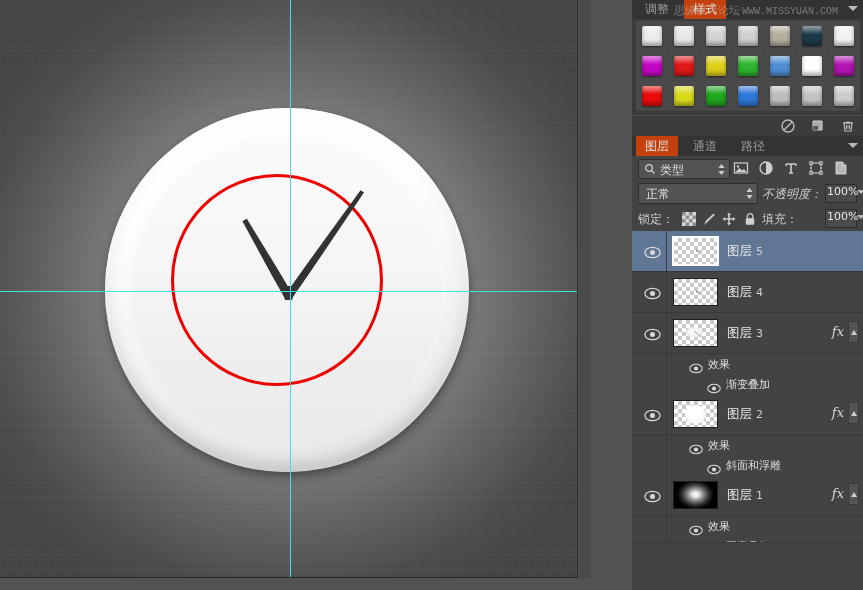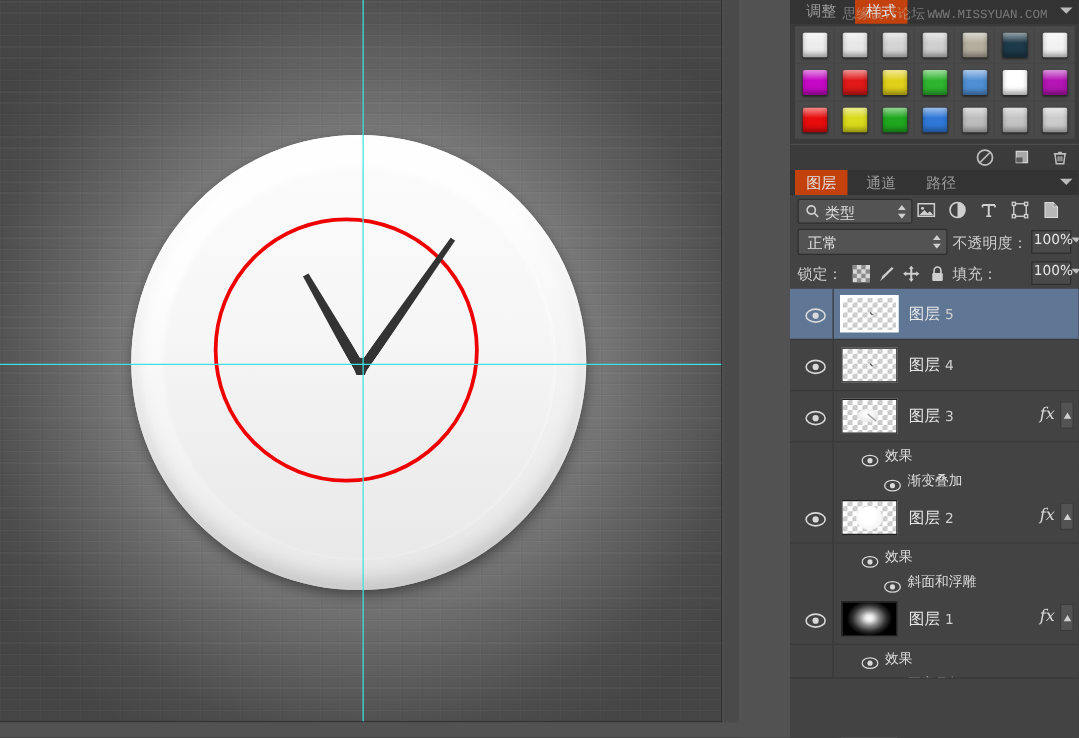--- a/index.html
+++ b/index.html
@@ -90,21 +90,21 @@
     border:1px solid #2e2e2e;border-radius:2px;}
   #filter-search-icon{position:absolute;left:5px;top:3px;width:12px;height:12px;}
   #filter-label{position:absolute;left:21px;top:2px;font-size:12px;color:#dcdcdc;}
   .updown{position:absolute;right:4px;top:4px;width:7px;height:11px;}
   .filt-ico{position:absolute;top:4px;width:16px;height:16px;}
   
   #blend-row{position:absolute;left:0;top:45px;width:231px;height:24px;}
   #blend-select{position:absolute;left:6px;top:2px;width:118px;height:19px;background:#535353;
     border:1px solid #2e2e2e;border-radius:2px;text-align:center;}
   #blend-label{position:absolute;left:7px;top:2px;font-size:12px;color:#e0e0e0;}
-  #opacity-label{position:absolute;left:130px;top:5px;font-size:12px;color:#cfcfcf;white-space:nowrap;}
+  #opacity-label{position:absolute;left:130px;top:5px;font-size:12px;color:#cfcfcf;white-space:nowrap;font-style:italic;}
   #opacity-field{position:absolute;left:193px;top:3px;width:30px;height:17px;background:#4a4a4a;
     border:1px solid #2e2e2e;}
   #opacity-value{position:absolute;left:195px;top:4px;width:28px;text-align:center;font-size:11px;color:#e6e6e6;}
   #opacity-arrow{position:absolute;left:225px;top:9px;width:0;height:0;
     border-left:4px solid transparent;border-right:4px solid transparent;border-top:4px solid #bbb;}
   
   #lock-row{position:absolute;left:0;top:70px;width:231px;height:24px;}
   #lock-label{position:absolute;left:6px;top:5px;font-size:12px;color:#cfcfcf;}
   .lock-ico{position:absolute;top:5px;width:14px;height:14px;}
   #fill-label{position:absolute;left:130px;top:5px;font-size:12px;color:#cfcfcf;white-space:nowrap;}

